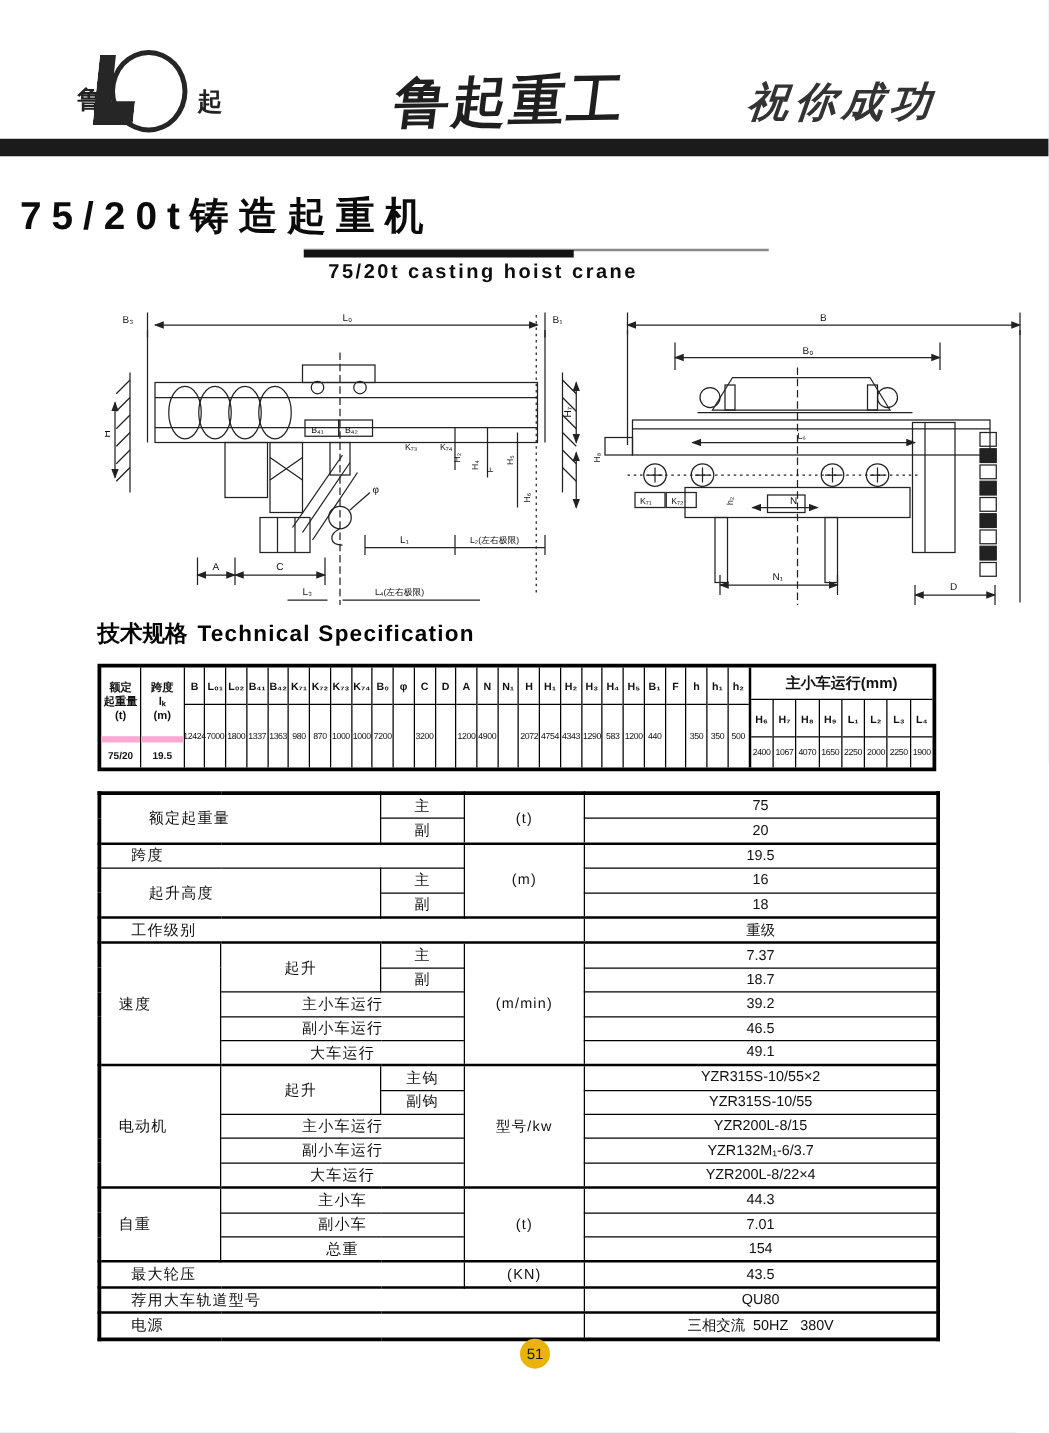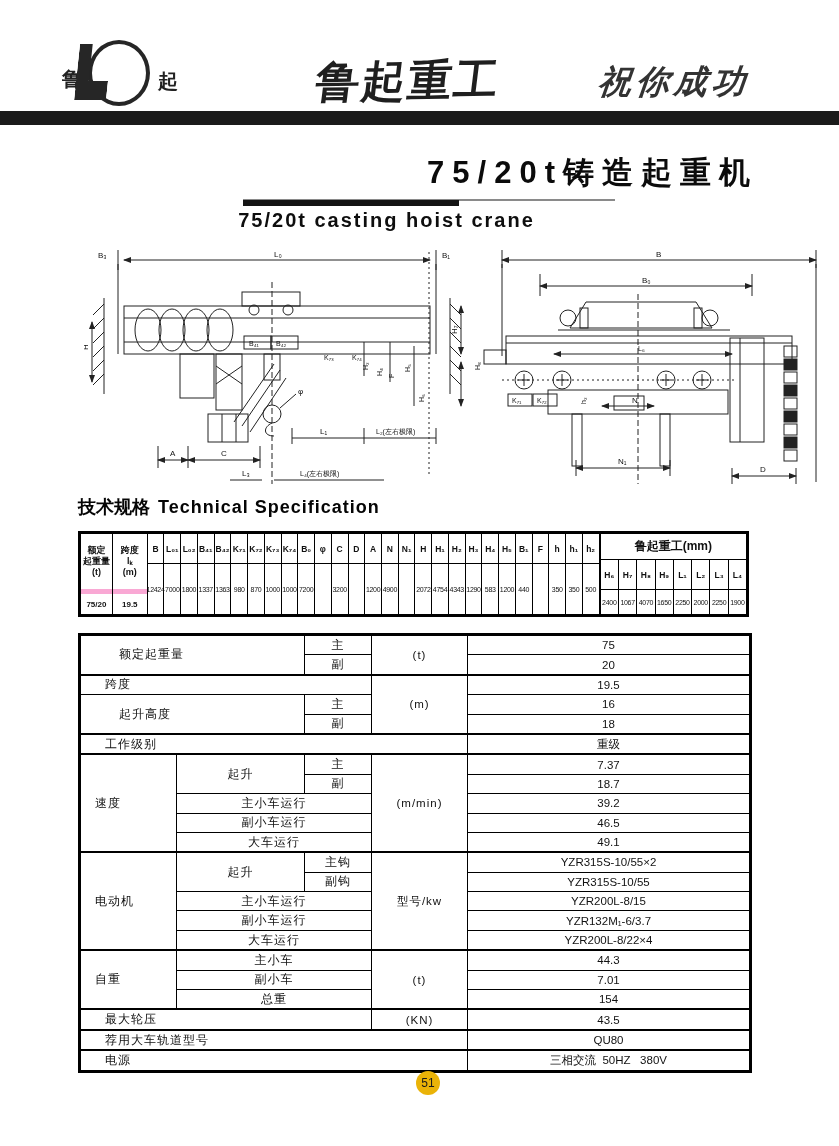--- a/index.html
+++ b/index.html
@@ -11,25 +11,25 @@
   .logo-circle{position:absolute;left:26px;top:2px;width:54px;height:58px;border:4px solid #262626;border-radius:50%;}
   .logo-l{position:absolute;left:15px;top:6px;width:32px;height:56px;background:#262626;
           clip-path:polygon(0 0,40% 0,40% 66%,100% 66%,100% 100%,0 100%);transform:skewX(-6deg);}
   .logo-zh-right{position:absolute;left:96px;top:30px;font-size:20px;font-weight:bold;color:#222;}
   .brand{position:absolute;left:316px;top:52px;font-family:"DejaVu Serif",serif;font-size:44px;
          font-weight:bold;color:#1f1f1f;transform:skewX(-8deg) rotate(-1deg);letter-spacing:2px;}
   .slogan{position:absolute;left:598px;top:60px;font-family:"DejaVu Serif",serif;font-size:33px;
           font-weight:bold;font-style:italic;color:#333;letter-spacing:5px;transform:skewX(-6deg);}
   .topbar{position:absolute;left:0;top:111px;width:839px;height:14px;background:#1b1b1b;}
   
-  .title-zh{position:absolute;left:1px;top:152px;width:757px;text-align:right;font-size:31px;
+  .title-zh{position:absolute;left:16px;top:152px;width:757px;text-align:left;font-size:31px;
             font-weight:bold;letter-spacing:8px;color:#0b0b0b;}
   .tl-thin{position:absolute;left:243px;top:199px;width:372px;height:2px;background:#8a8a8a;}
   .tl-thick{position:absolute;left:243px;top:200px;width:216px;height:6px;background:#141414;}
-  .title-en{position:absolute;left:0;top:209px;width:773px;text-align:center;font-size:20px;
+  .title-en{position:absolute;left:0;top:209px;width:773px;text-align:center;font-size:16px;
             font-weight:bold;letter-spacing:2px;color:#0e0e0e;}
   
   .drawings{position:absolute;left:84px;top:246px;width:754px;height:242px;}
   .drawings svg{display:block;}
   .drawings text{font-family:"Liberation Sans",sans-serif;font-size:8px;fill:#111;}
   .drawings .t7{font-size:7px;}
   
   .spec-heading{position:absolute;left:78px;top:495px;font-size:18px;font-weight:bold;color:#050505;}
   .spec-heading .en{margin-left:8px;letter-spacing:1px;}
   
@@ -385,21 +385,21 @@
             <div class="dimlbl">h₁</div>
             <div class="dimval">350</div>
           </div>
           <div class="dimcol">
             <div class="dimlbl">h₂</div>
             <div class="dimval">500</div>
           </div>
         </div>
     </div>
     <div class="dsec limit" style="width:148px;">
-      <div class="band">鲁起重工(mm)</div>
+      <div class="band">主小车运行(mm)</div>
       <div class="cols">
           <div class="dimcol">
             <div class="dimlbl">H₆</div>
             <div class="dimval">2400</div>
           </div>
           <div class="dimcol">
             <div class="dimlbl">H₇</div>
             <div class="dimval">1067</div>
           </div>
           <div class="dimcol">

